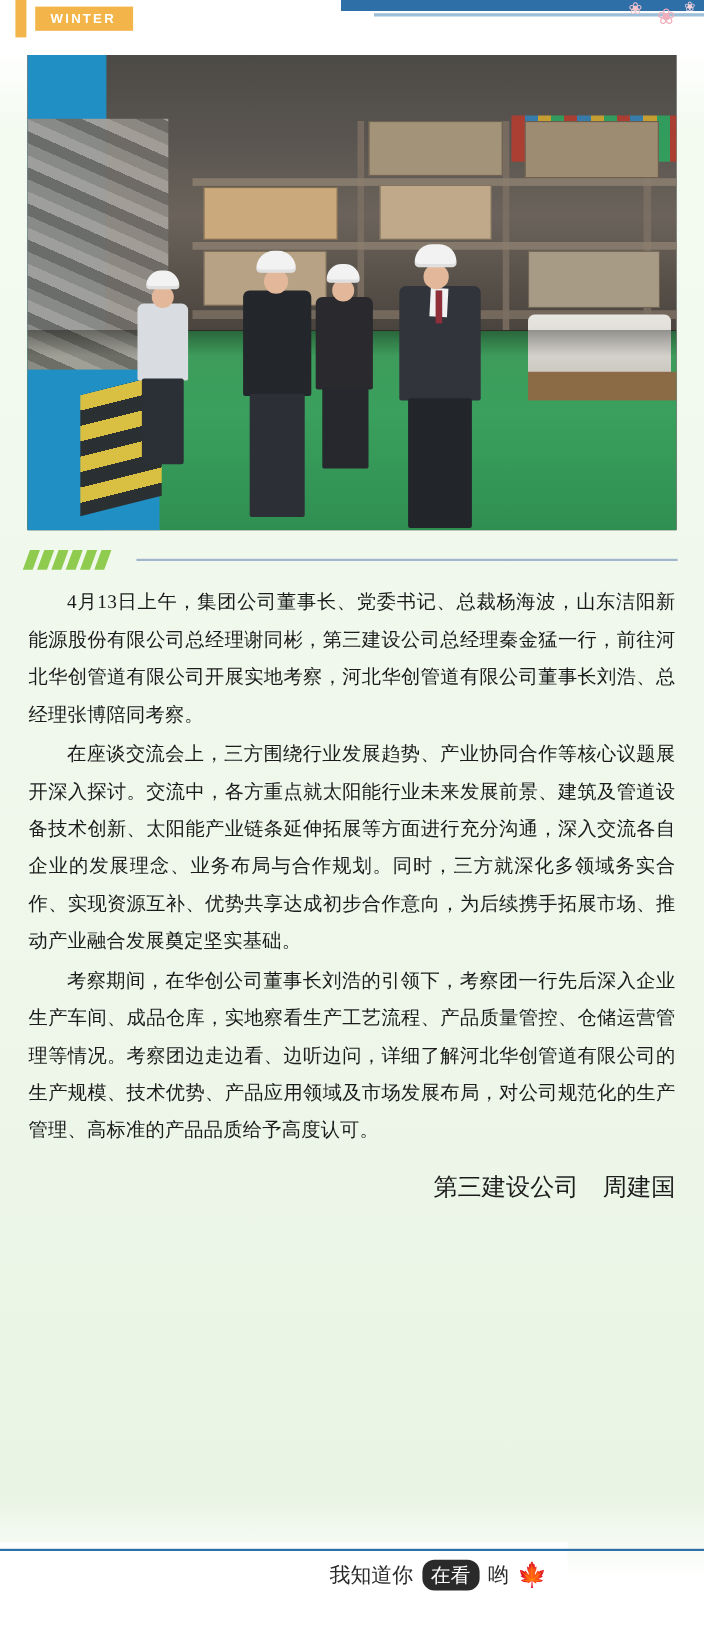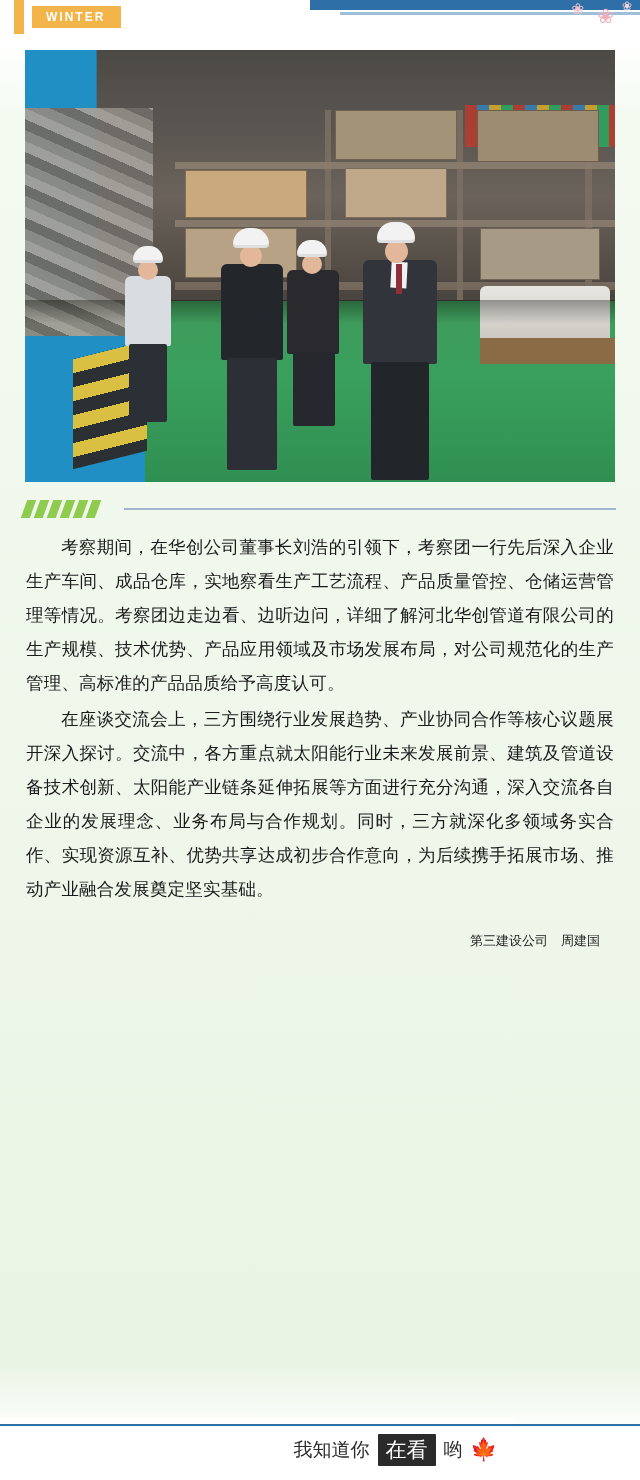--- a/index.html
+++ b/index.html
@@ -219,32 +219,32 @@
     text-align: justify;
     letter-spacing: .2px;
   }
   .article p {
     margin: 0 0 2px 0;
     text-indent: 2em;
   }
   .signature {
     margin-top: 18px;
     text-align: right;
-    padding-right: 40px;
-    font-size: 13px;
+    padding-right: 26px;
+    font-size: 22px;
     line-height: 34px;
     color:#1b1b1b;
   }
   .signature div { margin: 0; }
 
   
   .footer {
     position: absolute;
     left: 0;
-    bottom: 0;
+    bottom: 16px;
     width: 516px;
     height: 62px;
     background: #ffffff;
   }
   .footer-line {
     position: absolute;
     left: 0; top: 6px;
     width: 640px; height: 2px;
     background: #2f6fa8;
   }
@@ -256,22 +256,22 @@
     align-items: center;
     gap: 8px;
     font-family: "Liberation Sans", sans-serif;
     font-size: 19px;
     color: #2a2a2a;
   }
   .zaikan {
     background: #2a2a2a;
     color: #ffffff;
     padding: 2px 8px;
-    border-radius: 1px;
-    font-size: 21px;
+    border-radius: 11px;
+    font-size: 18px;
   }
   .maple {
     color: #c0392b;
     font-size: 22px;
     line-height: 1;
   }
 </style>
 </head>
 <body>
 
@@ -344,22 +344,23 @@
       <div class="slash"></div>
       <div class="slash"></div>
       <div class="slash"></div>
       <div class="slash"></div>
       <div class="slash"></div>
     </div>
     <div class="divider-line"></div>
   </div>
 
   <div class="article">
+    <p>4月13日上午，集团公司董事长、党委书记、总裁杨海波，山东洁阳新能源股份有限公司总经理谢同彬，第三建设公司总经理秦金猛一行，前往河北华创管道有限公司开展实地考察，河北华创管道有限公司董事长刘浩、总经理张博陪同考察。</p>
+    <p>在座谈交流会上，三方围绕行业发展趋势、产业协同合作等核心议题展开深入探讨。交流中，各方重点就太阳能行业未来发展前景、建筑及管道设备技术创新、太阳能产业链条延伸拓展等方面进行充分沟通，深入交流各自企业的发展理念、业务布局与合作规划。同时，三方就深化多领域务实合作、实现资源互补、优势共享达成初步合作意向，为后续携手拓展市场、推动产业融合发展奠定坚实基础。</p>
     <p>考察期间，在华创公司董事长刘浩的引领下，考察团一行先后深入企业生产车间、成品仓库，实地察看生产工艺流程、产品质量管控、仓储运营管理等情况。考察团边走边看、边听边问，详细了解河北华创管道有限公司的生产规模、技术优势、产品应用领域及市场发展布局，对公司规范化的生产管理、高标准的产品品质给予高度认可。</p>
-    <p>在座谈交流会上，三方围绕行业发展趋势、产业协同合作等核心议题展开深入探讨。交流中，各方重点就太阳能行业未来发展前景、建筑及管道设备技术创新、太阳能产业链条延伸拓展等方面进行充分沟通，深入交流各自企业的发展理念、业务布局与合作规划。同时，三方就深化多领域务实合作、实现资源互补、优势共享达成初步合作意向，为后续携手拓展市场、推动产业融合发展奠定坚实基础。</p>
   </div>
 
   <div class="signature">
     <div>第三建设公司　周建国</div>
   </div>
 
   <div class="footer">
     <div class="footer-line"></div>
     <div class="footer-inner">
       <span>我知道你</span>

